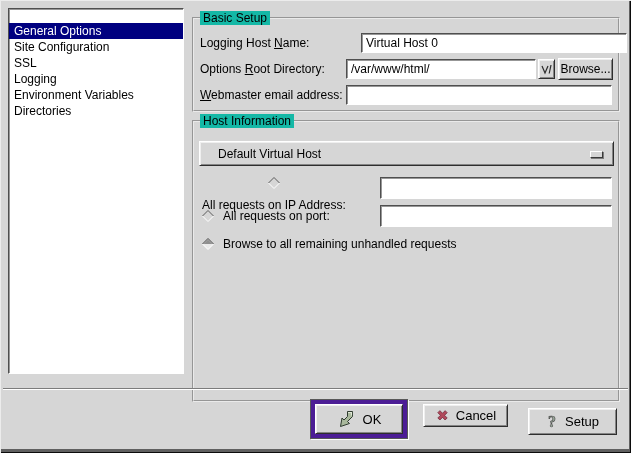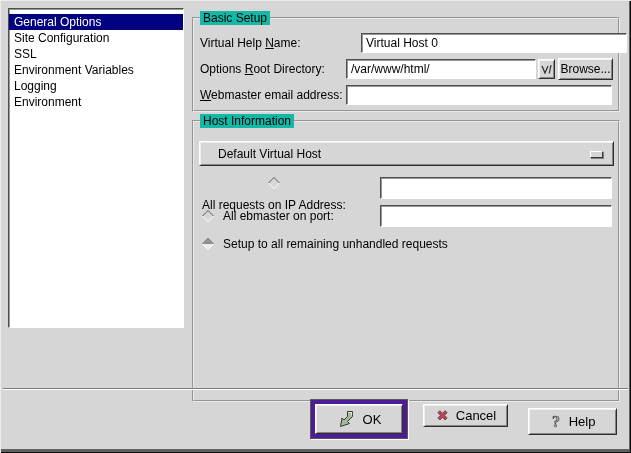--- a/index.html
+++ b/index.html
@@ -8,23 +8,23 @@
     position:relative;width:631px;height:453px;background:#d6d6d6;
     font-family:"Liberation Sans",sans-serif;font-size:12px;color:#000;
     overflow:hidden;
     box-shadow:
       inset 0 1px 0 #ececec, inset 1px 0 0 #ececec,
       inset 0 -1px 0 #0c0c0c, inset -1px 0 0 #0c0c0c,
       inset 0 -4px 0 #606060, inset -2px 0 0 #606060;
   }
   
   .category-list{
-    position:absolute;left:8px;top:8px;width:176px;height:320px;
+    position:absolute;left:8px;top:8px;width:176px;height:366px;
     background:#fff;border:1px solid;border-color:#4f4f4f #fff #fff #4f4f4f;
-    box-shadow:inset 1px 1px 0 #979797;padding-top:5px;
+    box-shadow:inset 1px 1px 0 #979797;padding-top:14px;
   }
   .list-item{height:16px;line-height:16px;padding-left:5px;white-space:nowrap;cursor:default;}
   .list-item.selected{background:#000080;color:#fff;}
   
   .frame{position:absolute;left:192px;width:428px;border:2px groove #eaeaea;}
   .frame-label{
     position:absolute;top:-8px;left:6px;background:#14b8a6;
     padding:0 3px;line-height:14px;white-space:nowrap;
   }
   .field-label{position:absolute;left:6px;height:20px;line-height:20px;white-space:nowrap;}
@@ -83,29 +83,29 @@
 </style>
 </head>
 <body>
 
 <div class="dialog">
 
   <div class="category-list">
     <div class="list-item selected">General Options</div>
     <div class="list-item">Site Configuration</div>
     <div class="list-item">SSL</div>
+    <div class="list-item">Logging</div>
     <div class="list-item">Environment Variables</div>
-    <div class="list-item">Logging</div>
-    <div class="list-item">Environment</div>
+    <div class="list-item">Directories</div>
   </div>
 
   <div class="frame" style="top:17px;height:95px;">
     <span class="frame-label">Basic Setup</span>
 
-    <span class="field-label" style="top:14px;"><span>Virtual Help </span><span class="mn">N</span><span>ame:</span></span>
+    <span class="field-label" style="top:14px;"><span>Logging Host </span><span class="mn">N</span><span>ame:</span></span>
     <input class="text-input" style="left: 152px; top: 14px; width: 266px; margin-left: 15px;" value="Virtual Host 0">
 
     <span class="field-label" style="top:40px;"><span>Options </span><span class="mn">R</span><span>oot Directory:</span></span>
     <input class="text-input" style="left: 152px; top: 40px; width: 190px;" value="/var/www/html/">
     <span class="combo-btn raised">
       <span class="icon">
         <svg width="13" height="13" viewBox="0 0 13 13">
           <path d="M2 3 L5 10 L8 3" fill="none" stroke="#2b2b2b" stroke-width="1.2"></path>
           <path d="M11 2 L9.2 10.5" fill="none" stroke="#2b2b2b" stroke-width="1.2"></path>
         </svg>
@@ -140,34 +140,34 @@
     <input class="text-input" style="left: 186px; top: 55px; width: 232px; height: 22px;" value="">
 
     <div class="radio-row" style="top:83px;">
       <span class="radio-icon">
         <svg width="12" height="12" viewBox="0 0 12 12">
           <polygon points="6,0.5 11.5,6 6,11.5 0.5,6" fill="#d6d6d6"></polygon>
           <polyline points="0.5,6 6,0.5 11.5,6" fill="none" stroke="#5a5a5a"></polyline>
           <polyline points="11.5,6 6,11.5 0.5,6" fill="none" stroke="#ffffff"></polyline>
         </svg>
       </span>
-      <span>All ebmaster on port:</span>
+      <span>All requests on port:</span>
     </div>
     <input class="text-input" style="left: 186px; top: 83px; width: 232px; height: 22px;" value="">
 
     <div class="radio-row" style="top:114px;height:16px;">
       <span class="radio-icon">
         <svg width="12" height="12" viewBox="0 0 12 12">
           <polygon points="6,0.5 11.5,6 6,11.5 0.5,6" fill="#e9e9e9"></polygon>
           <polygon points="6,1.5 10.5,6 1.5,6" fill="#8f8f8f"></polygon>
           <polyline points="0.5,6 6,0.5 11.5,6" fill="none" stroke="#3f3f3f"></polyline>
           <polyline points="11.5,6 6,11.5 0.5,6" fill="none" stroke="#ffffff"></polyline>
         </svg>
       </span>
-      <span>Setup to all remaining unhandled requests</span>
+      <span>Browse to all remaining unhandled requests</span>
     </div>
   </div>
 
   <div class="separator"></div>
 
   <div class="default-ring">
     <button class="push-btn raised">
       <span class="icon">
         <svg width="20" height="20" viewBox="0 0 20 20">
           <path d="M10.5 2.5 L15.5 2.5 L15.5 7.5 L10.5 12.5 L12.5 14.5 L3.5 17.5 L5 9 L7 11 L10.5 7.5 Z" fill="#a9b89c" stroke="#2f3b2f" stroke-width="1"></path>
@@ -186,16 +186,16 @@
     </span>
     <span>Cancel</span>
   </button>
 
   <button class="push-btn raised help-btn">
     <span class="icon">
       <svg width="13" height="18" viewBox="0 0 13 18">
         <text x="2" y="14" font-family="Liberation Serif, serif" font-size="16" font-weight="bold" fill="#96a496" stroke="#4a4a4a" stroke-width="0.6">?</text>
       </svg>
     </span>
-    <span>Help</span>
+    <span>Setup</span>
   </button>
 
 </div>
 
 </body></html>

